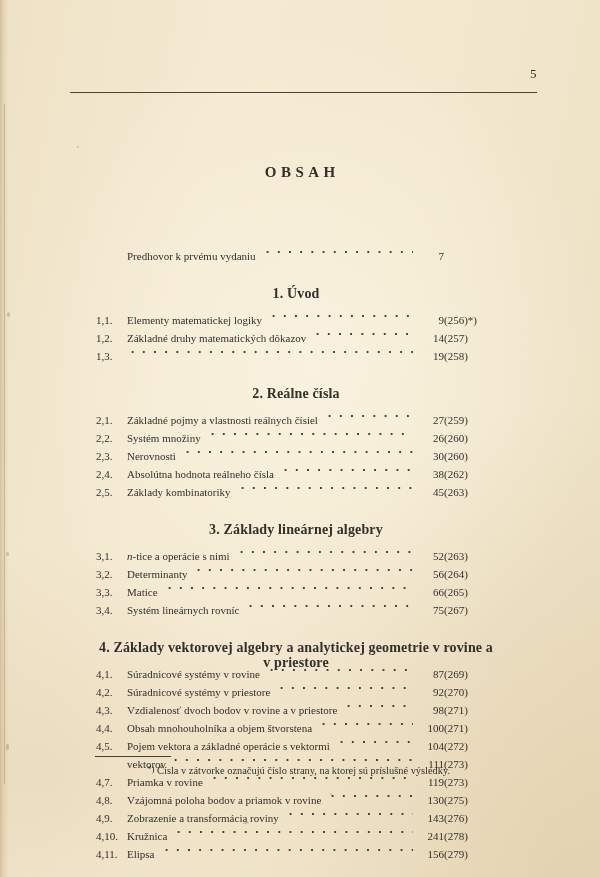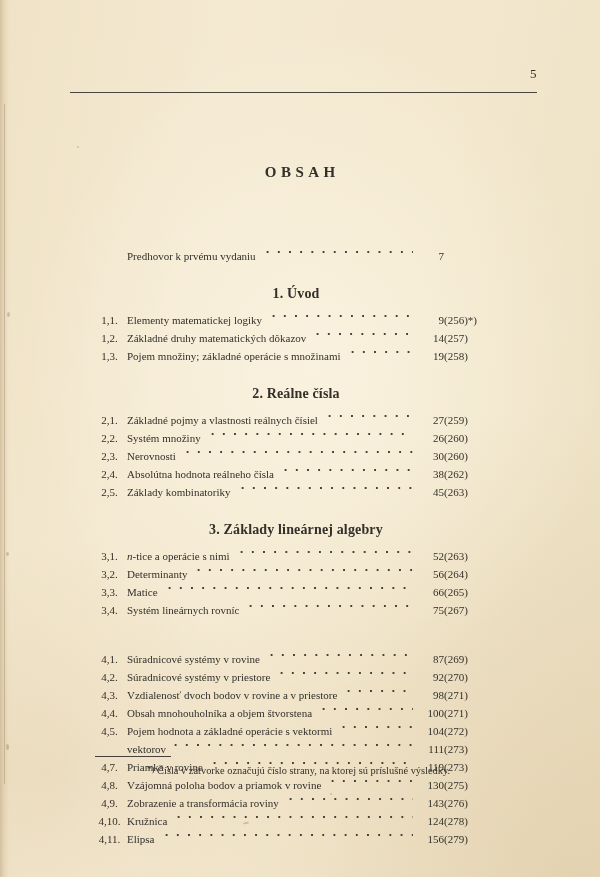--- a/index.html
+++ b/index.html
@@ -94,21 +94,21 @@
   .entry {
     display: flex;
     align-items: baseline;
     font-size: 11px;
     line-height: 18px;
     white-space: nowrap;
   }
   .entry .num {
     width: 31px;
     flex: 0 0 31px;
-    text-align: center;
+    text-align: left;
     padding-right: 4px;
     box-sizing: border-box;
   }
   .entry .label {
     flex: 0 0 auto;
     padding-right: 6px;
   }
   .entry .label i { font-style: italic; }
   .entry .dots {
     flex: 1 1 auto;
@@ -203,21 +203,20 @@
       </div>
       <div class="entry">
         <span class="num">1,2.</span>
         <span class="label">Základné druhy matematických dôkazov</span>
         <span class="dots"></span>
         <span class="pg">14</span>
         <span class="res">(257)</span>
       </div>
       <div class="entry">
         <span class="num">1,3.</span>
-        <span class="label">Pojem množiny; základné operácie s množinami</span>
         <span class="dots"></span>
         <span class="pg">19</span>
         <span class="res">(258)</span>
       </div>
       <div class="gap-sec"></div>
       <div class="sec-head">2. Reálne čísla</div>
       <div class="gap-after-head"></div>
       <div class="entry">
         <span class="num">2,1.</span>
         <span class="label">Základné pojmy a vlastnosti reálnych čísiel</span>
@@ -278,20 +277,21 @@
         <span class="res">(265)</span>
       </div>
       <div class="entry">
         <span class="num">3,4.</span>
         <span class="label">Systém lineárnych rovníc</span>
         <span class="dots"></span>
         <span class="pg">75</span>
         <span class="res">(267)</span>
       </div>
       <div class="gap-sec"></div>
+      <div class="sec-head">4. Základy vektorovej algebry a analytickej geometrie v rovine a v priestore</div>
       <div class="gap-after-head"></div>
       <div class="entry">
         <span class="num">4,1.</span>
         <span class="label">Súradnicové systémy v rovine</span>
         <span class="dots"></span>
         <span class="pg">87</span>
         <span class="res">(269)</span>
       </div>
       <div class="entry">
         <span class="num">4,2.</span>
@@ -309,21 +309,21 @@
       </div>
       <div class="entry">
         <span class="num">4,4.</span>
         <span class="label">Obsah mnohouholníka a objem štvorstena</span>
         <span class="dots"></span>
         <span class="pg">100</span>
         <span class="res">(271)</span>
       </div>
       <div class="entry">
         <span class="num">4,5.</span>
-        <span class="label">Pojem hodnota a základné operácie s vektormi</span>
+        <span class="label">Pojem vektora a základné operácie s vektormi</span>
         <span class="dots"></span>
         <span class="pg">104</span>
         <span class="res">(272)</span>
       </div>
       <div class="entry wrap">
         <div class="line2">
           <span class="label">vektorov</span>
           <span class="dots"></span>
           <span class="pg">111</span>
           <span class="res">(273)</span>
@@ -347,21 +347,21 @@
         <span class="num">4,9.</span>
         <span class="label">Zobrazenie a transformácia roviny</span>
         <span class="dots"></span>
         <span class="pg">143</span>
         <span class="res">(276)</span>
       </div>
       <div class="entry">
         <span class="num">4,10.</span>
         <span class="label">Kružnica</span>
         <span class="dots"></span>
-        <span class="pg">124</span>
+        <span class="pg">241</span>
         <span class="res">(278)</span>
       </div>
       <div class="entry">
         <span class="num">4,11.</span>
         <span class="label">Elipsa</span>
         <span class="dots"></span>
         <span class="pg">156</span>
         <span class="res">(279)</span>
       </div>
     </div>

